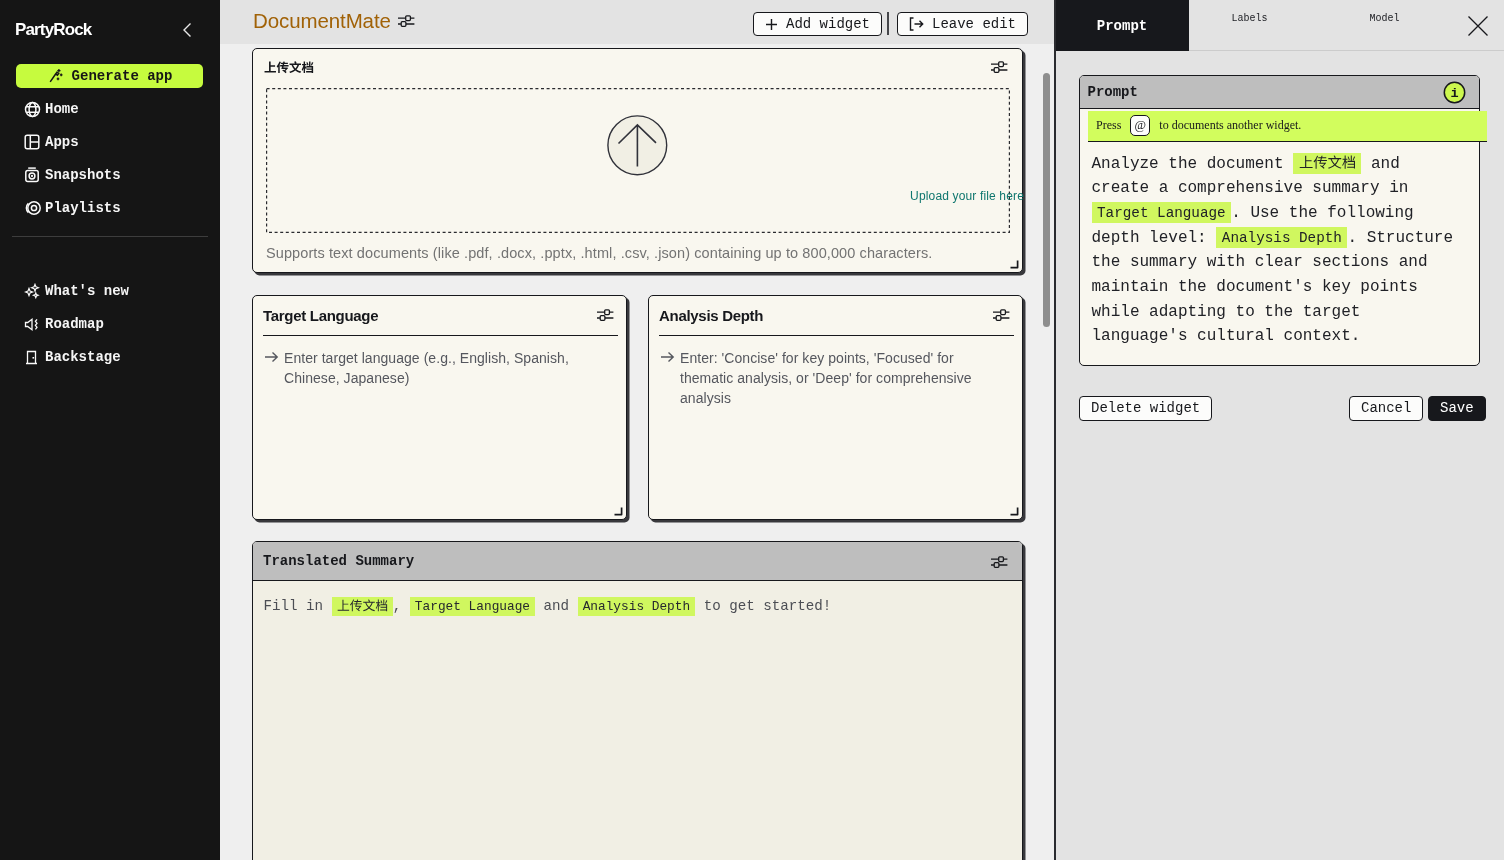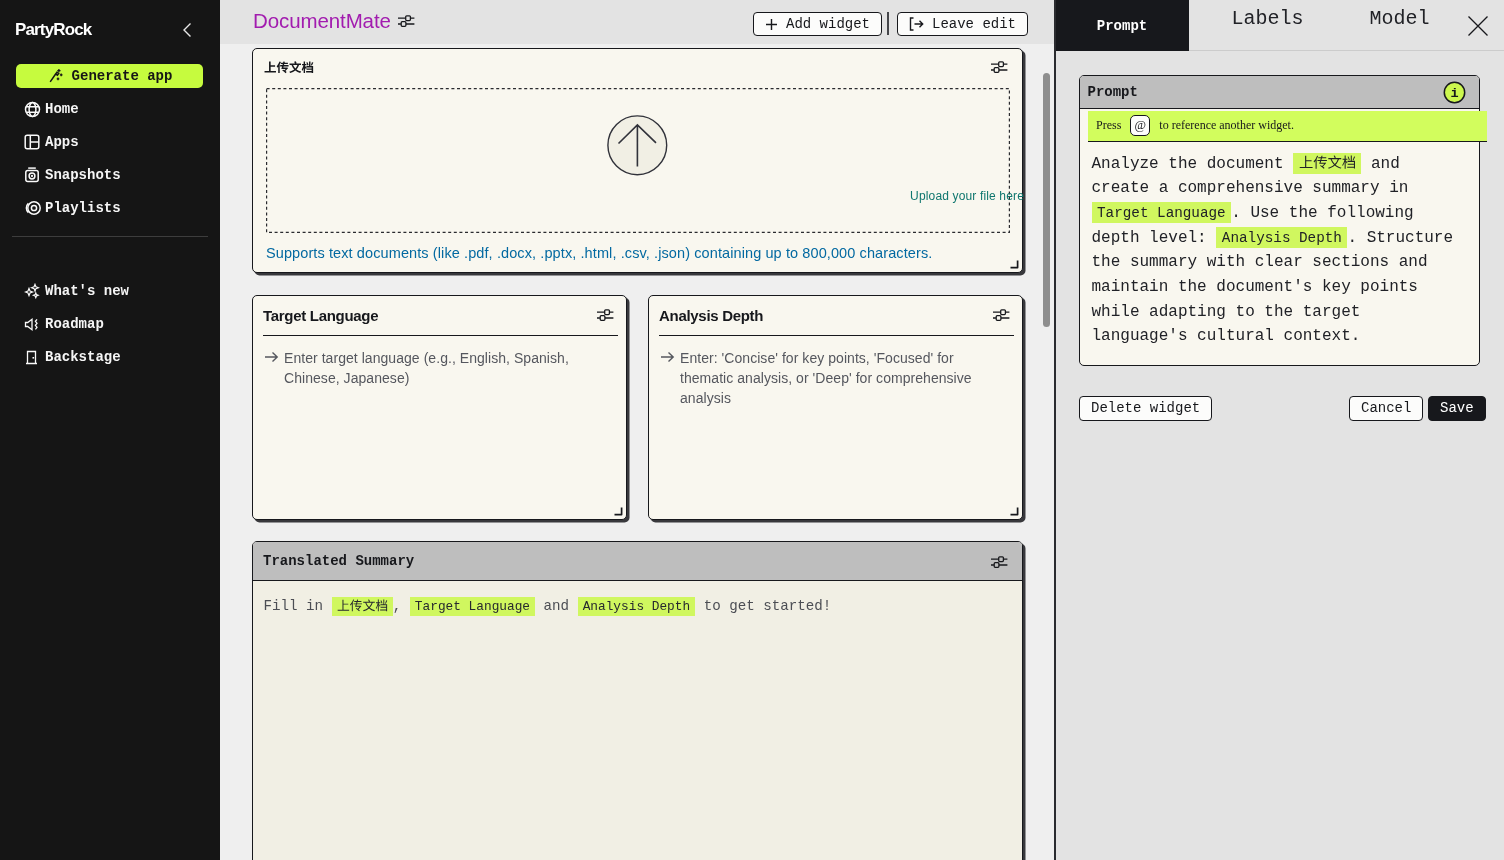--- a/index.html
+++ b/index.html
@@ -10,38 +10,38 @@
 #logo{position:absolute;left:15px;top:20px;font-weight:bold;font-size:17px;letter-spacing:-.85px;color:#fff}
 #collapse{position:absolute;left:178px;top:20px}
 #genbtn{position:absolute;left:16px;top:64px;width:187px;height:24px;background:#c6fb3e;border-radius:5px;color:#161616;font-family:"Liberation Mono",monospace;font-size:14px;font-weight:bold;display:flex;align-items:center;justify-content:center;gap:9px}
 .nav{position:absolute;left:0;width:220px;height:26px;display:flex;align-items:center;font-family:"Liberation Mono",monospace;font-size:14px;font-weight:bold;color:#f5f5f5}
 .nav svg{position:absolute;left:24px}
 .nav span{position:absolute;left:45px}
 #sdiv{position:absolute;left:12px;top:236px;width:196px;height:1px;background:#3d3d3d}
 
 #main{position:absolute;left:220px;top:0;width:834px;height:860px;background:#efefef}
 #topbar{position:absolute;left:0;top:0;width:834px;height:44px;background:#e3e3e3}
-#apptitle{position:absolute;left:33px;top:9px;font-size:20.5px;color:#a21caf;letter-spacing:-.1px}
+#apptitle{position:absolute;left:33px;top:9px;font-size:20.5px;color:#a16207;letter-spacing:-.1px}
 .tbtn{position:absolute;top:12px;height:24px;background:#fcfcfb;border:1.5px solid #17181c;border-radius:4px;font-family:"Liberation Mono",monospace;font-size:14px;color:#17181c;display:flex;align-items:center;gap:8px;padding:0 11px}
 #vsep{position:absolute;left:667px;top:12px;width:1.5px;height:23px;background:#45464a}
 
 .card{position:absolute;background:#f9f7ef;border:1.5px solid #17181c;border-radius:5px;box-shadow:2.5px 2.5px 0 rgba(23,24,28,.85)}
 .whead{font-weight:bold;font-size:15px;color:#17181c;letter-spacing:-.3px}
 .slid{position:absolute}
 .hr{position:absolute;height:1.2px;background:#17181c}
 .ph{color:#55575e;font-size:14px;line-height:20px;letter-spacing:.05px}
 .cornr{position:absolute;right:3px;bottom:3px}
 
 #sthumb{position:absolute;left:823px;top:73px;width:7px;height:254px;background:#8e8e8e;border-radius:4px}
 #pdiv{position:absolute;left:1054px;top:0;width:1.5px;height:860px;background:#2a2b2f}
 
 #panel{position:absolute;left:1055.5px;top:0;width:448.5px;height:860px;background:#e3e3e3}
 #tabbar{position:absolute;left:0;top:0;width:448.5px;height:51px;border-bottom:1px solid #cccccc;background:#e3e3e3}
 #tabP{position:absolute;left:0;top:0;width:133px;height:51px;background:#17181c;color:#fff;font-family:"Liberation Mono",monospace;font-weight:bold;font-size:14px;display:flex;align-items:center;justify-content:center}
-.tab{position:absolute;top:0;height:37px;font-family:"Liberation Mono",monospace;font-size:20px;color:#212227;display:flex;align-items:center}
+.tab{position:absolute;top:0;height:37px;font-family:"Liberation Mono",monospace;font-size:10px;color:#212227;display:flex;align-items:center}
 #pcard{position:absolute;left:23.5px;top:75px;width:401px;height:291px;background:#f9f7ef;border:1.5px solid #17181c;border-radius:5px}
 #pchead{position:absolute;left:0;top:0;width:100%;height:33px;background:#bebebe;border-bottom:1.5px solid #17181c;border-radius:3.5px 3.5px 0 0}
 #pchead b{position:absolute;left:7.5px;top:8px;font-family:"Liberation Mono",monospace;font-size:14px;color:#17181c}
 #pbanner{position:absolute;left:8px;top:34.5px;width:100%;height:31.5px;background:#d2fd5d;border-bottom:1px solid #17181c;font-family:Liberation Serif, serif;font-size:12px;color:#17181c;display:flex;align-items:center}
 #ptext{position:absolute;left:11.5px;top:75.5px;font-family:"Liberation Mono",monospace;font-size:16px;line-height:24.7px;color:#212227;white-space:pre}
 .hl{background:#d0f75f;padding:2.5px 5.5px;font-size:14.3px}
 .shl{background:#d0f75f;padding:2px 5px;font-size:12.8px;color:#26282e}
 .pbtn{position:absolute;top:396px;height:24.5px;background:#fcfcfb;border:1.5px solid #17181c;border-radius:4px;font-family:"Liberation Mono",monospace;font-size:14px;color:#17181c;display:flex;align-items:center;padding:0 11px}
 
 .cjk{display:inline-block;vertical-align:-0.13em}
@@ -166,21 +166,21 @@
         <rect x="4.2" y="7.65" width="4.7" height="4.7" rx="1"></rect>
       </svg>
     <svg style="position:absolute;left:13px;top:39px" width="744" height="145">
         <rect x="0.6" y="0.6" width="742.8" height="143.8" fill="none" stroke="#2a2b2f" stroke-width="1.2" stroke-dasharray="3 2.6"></rect>
       </svg>
     <svg style="position:absolute;left:354px;top:66px" width="61" height="61" viewBox="0 0 61 61" fill="none" stroke="#31323a" stroke-width="1.5">
         <circle cx="30.3" cy="30.3" r="29.4" fill="#f1efe4" stroke-width="1.4"></circle>
         <path d="M30.4 51.5 V10.2 M11.5 28.5 L30.4 9.9 L49 27.9" stroke-width="1.6"></path>
       </svg>
     <div style="position:absolute;left:0;top:140px;width:771px;text-align:right;font-size:12px;letter-spacing:.15px;color:#0f766e">Upload your file here</div>
-    <div style="position:absolute;left:13px;top:196px;font-size:14.5px;letter-spacing:.1px;color:#0369a1">Supports text documents (like .pdf, .docx, .pptx, .html, .csv, .json) containing up to 800,000 characters.</div>
+    <div style="position:absolute;left:13px;top:196px;font-size:14.5px;letter-spacing:.1px;color:#737373">Supports text documents (like .pdf, .docx, .pptx, .html, .csv, .json) containing up to 800,000 characters.</div>
     <svg class="cornr" width="10" height="10" viewBox="0 0 10 10" fill="none" stroke="#17181c" stroke-width="1.7" stroke-linejoin="round">
         <path d="M8.6 1.5 V8.6 H1.5"></path>
       </svg>
   </div>
 
   <div class="card" style="left:32px;top:295px;width:375px;height:225px">
     <div class="whead" style="position:absolute;left:10px;top:11px">Target Language</div>
     <svg class="slid" width="19" height="15" viewBox="0 0 19 15" fill="none" stroke="#17181c" stroke-width="1.3" style="right:11px;top:12px">
         <path d="M1 4.2 H8.4 M13.5 4.2 H17.4 M1 10 H3.9 M9 10 H17.4"></path>
         <rect x="8.7" y="1.85" width="4.7" height="4.7" rx="1"></rect>
@@ -243,21 +243,21 @@
     <div id="pchead">
         <b>Prompt</b>
       <svg style="position:absolute;right:13px;top:5px" width="23" height="23" viewBox="0 0 23 23">
           <circle cx="11.5" cy="11.5" r="10.2" fill="#ccf74e" stroke="#17181c" stroke-width="1.5"></circle>
           <text x="11.5" y="16.2" text-anchor="middle" font-family="Liberation Mono,monospace" font-size="13.5" font-weight="bold" fill="#17181c">i</text>
         </svg>
     </div>
     <div id="pbanner">
         <span style="margin-left:8px">Press</span>
         <span style="display:inline-flex;align-items:center;justify-content:center;margin-left:9px;width:20px;height:21px;background:#fdfdfc;border:1.5px solid #17181c;border-radius:5px;font-size:12.5px">@</span>
-        <span style="margin-left:9px">to reference another widget.</span>
+        <span style="margin-left:9px">to documents another widget.</span>
       </div>
     <div id="ptext">Analyze the document <span class="hl"><svg class="cjk" width="57.2" height="14.3" viewBox="0 -880 4000 1000" style="color:#212227">
             <use href="#wr" transform="scale(1,-1)"></use>
           </svg></span> and
 create a comprehensive summary in
 <span class="hl">Target Language</span>. Use the following
 depth level: <span class="hl">Analysis Depth</span>. Structure
 the summary with clear sections and
 maintain the document's key points
 while adapting to the target

